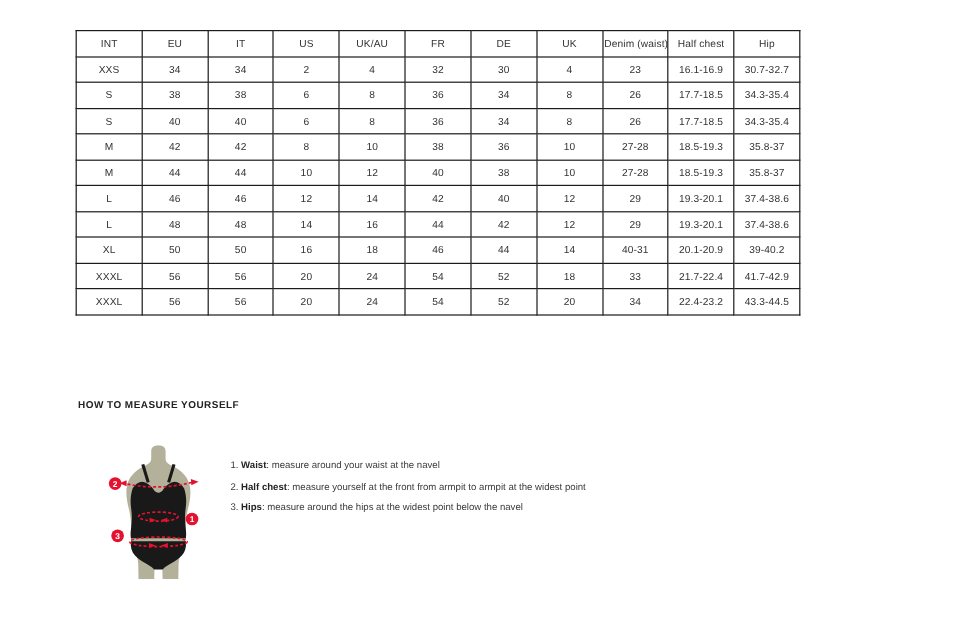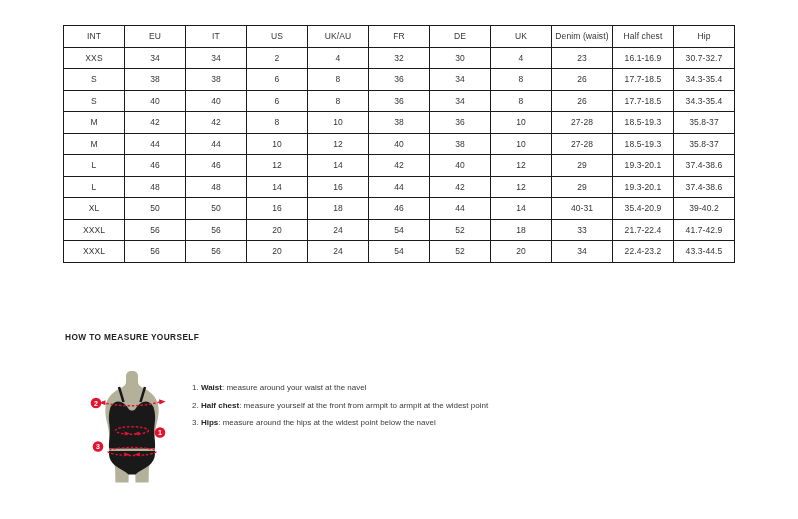--- a/index.html
+++ b/index.html
@@ -1,21 +1,21 @@
 <!DOCTYPE html>
 <html><head>
 <meta charset="utf-8">
 <style>
   html,body{margin:0;padding:0;background:#fff;}
   .page{
     position:relative;width:798px;height:519px;background:#ffffff;
     font-family:"Liberation Sans",sans-serif;overflow:hidden;
   }
   table.size-chart{
-    position:absolute;left:63px;top:25px;width:672px;
+    position:absolute;left:63px;top:25px;width:604px;
     border-collapse:collapse;table-layout:fixed;
   }
   .size-chart th,.size-chart td{
     border:1px solid #1b1b1b;height:20.5px;padding:0 1px;
     text-align:center;vertical-align:middle;
     font-size:8.5px;font-weight:400;color:#333;letter-spacing:.1px;
     overflow:hidden;white-space:nowrap;
   }
   .measure-title{
     position:absolute;left:65px;top:332px;margin:0;
@@ -145,21 +145,21 @@
         <tr>
           <td>XL</td>
           <td>50</td>
           <td>50</td>
           <td>16</td>
           <td>18</td>
           <td>46</td>
           <td>44</td>
           <td>14</td>
           <td>40-31</td>
-          <td>35.4-20.9</td>
+          <td>20.1-20.9</td>
           <td>39-40.2</td>
         </tr>
         <tr>
           <td>XXXL</td>
           <td>56</td>
           <td>56</td>
           <td>20</td>
           <td>24</td>
           <td>54</td>
           <td>52</td>

